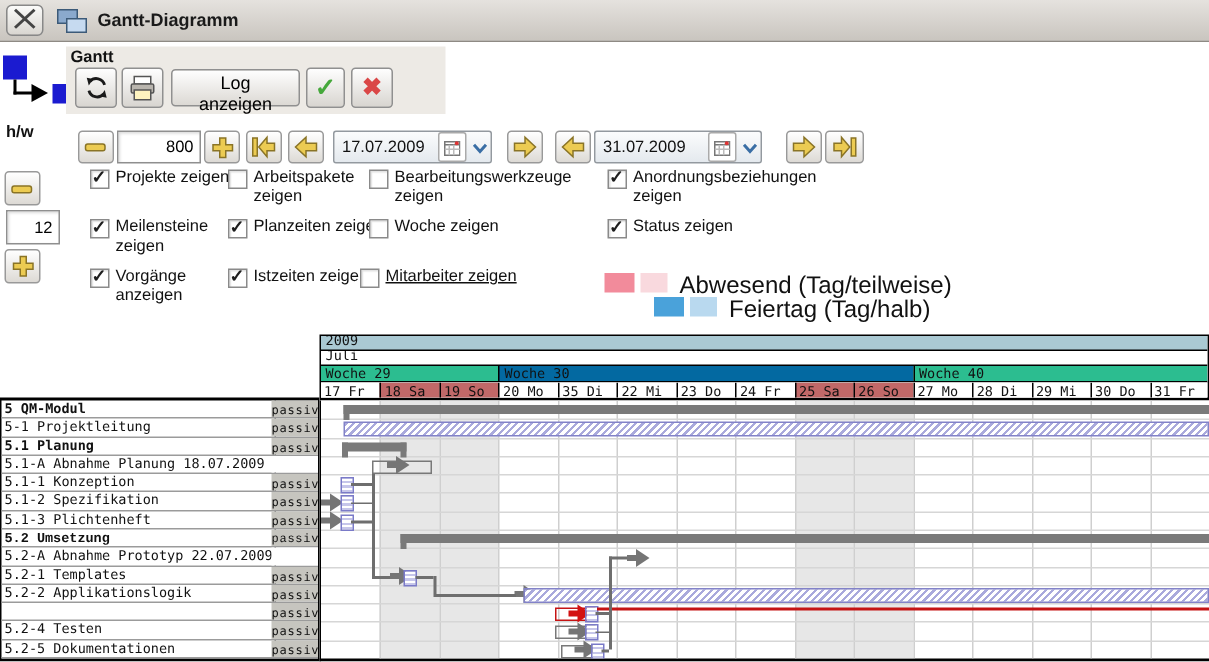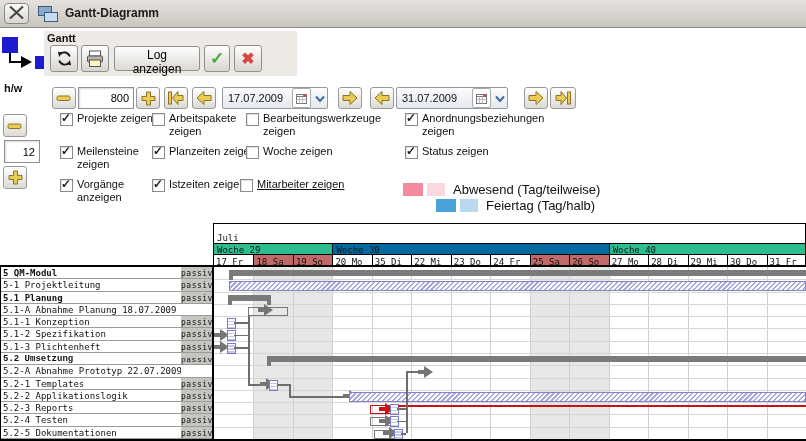--- a/index.html
+++ b/index.html
@@ -49,21 +49,21 @@
   
   .side-btn{position:absolute;left:3px;width:24px;height:23px;border:1px solid #999;border-radius:3px;
     background:linear-gradient(#ffffff,#dddad5);padding:0;cursor:pointer;
     display:flex;align-items:center;justify-content:center}
   
   .opt{position:absolute;display:flex;align-items:flex-start;font-size:11px;line-height:13px;cursor:default}
   .cb{width:11px;height:11px;border:1px solid #8a8a8a;background:#fff;margin:1px 4px 0 0;flex:none;
     position:relative;box-shadow:inset 1px 1px 1px rgba(0,0,0,.12)}
   .cb.on::after{content:"✓";position:absolute;left:0;top:-2px;font-size:12px;font-weight:bold;color:#1d1d1d}
   
-  .lg-row{position:absolute;height:14px;display:flex;align-items:center;font-size:13px}
+  .lg-row{position:absolute;height:14px;display:flex;font-size:16px}
   .lg-sw{width:20px;height:13px;margin-right:4px;flex:none}
   .lg-sw2{width:18px;height:13px;margin-right:6px;flex:none}
   .lg-label{padding-left:2px;white-space:nowrap}
   
   #ttable{position:absolute;left:0;top:265px;width:213px;height:176px;border:solid #000;
     border-width:2px 1px 2px 1px;box-sizing:border-box;background:#fff;
     font-family:"DejaVu Sans Mono",monospace;font-size:9px}
   .trow{position:absolute;left:0;width:100%;box-sizing:border-box;border-bottom:1px solid #9b9b9b;cursor:default}
   .tname{position:absolute;left:0;top:0;bottom:0;width:180px;border-right:1px solid #000;
     padding:1px 0 0 2px;white-space:nowrap;overflow:hidden}
@@ -348,34 +348,34 @@
     </div>
     <div class="trow" style="top: 110.571px; height: 12.2857px;">
       <div class="tname">5.2-1 Templates</div>
       <div class="tstatus">passiv</div>
     </div>
     <div class="trow" style="top: 122.857px; height: 12.2857px;">
       <div class="tname">5.2-2 Applikationslogik</div>
       <div class="tstatus">passiv</div>
     </div>
     <div class="trow" style="top: 135.143px; height: 12.2857px;">
-      <div class="tname">5.2-3 Reports</div>
       <div class="tstatus">passiv</div>
     </div>
     <div class="trow" style="top: 147.429px; height: 12.2857px;">
       <div class="tname">5.2-4 Testen</div>
       <div class="tstatus">passiv</div>
     </div>
     <div class="trow" style="top: 159.714px; height: 12.2857px;">
       <div class="tname">5.2-5 Dokumentationen</div>
       <div class="tstatus">passiv</div>
     </div>
   </div>
 
 <div id="chead">
+  <div class="band" id="hyear" style="top: 0px; height: 10px; line-height: 9px; background: rgb(170, 201, 211);">2009</div>
   <div class="band" id="hmonth" style="top:10px;height:10px;line-height:9px;background:#fff">Juli</div>
   <div class="band" id="hweeks" style="top:20px;height:11px;background:#fff;padding:0">
       <div class="week hl" style="left: 0px; width: 118.4px; background: rgb(44, 189, 144); border-left: none;">Woche 29</div>
       <div class="week" style="left: 118.4px; width: 276.267px; background: #0369a1;">Woche 30</div>
       <div class="week hl" style="left: 394.667px; width: 197.333px; background: rgb(44, 189, 144);">Woche 40</div>
     </div>
   <div class="band" id="hdays" style="top:31px;height:12px;background:#fff;padding:0;border-bottom:none">
       <div class="day" style="left: 0px; width: 39.4667px; background: rgb(255, 255, 255); border-left: none;">17 Fr</div>
       <div class="day we" style="left: 39.4667px; width: 39.4667px; background: rgb(193, 104, 104);">18 Sa</div>
       <div class="day we" style="left: 78.9333px; width: 39.4667px; background: rgb(193, 104, 104);">19 So</div>

